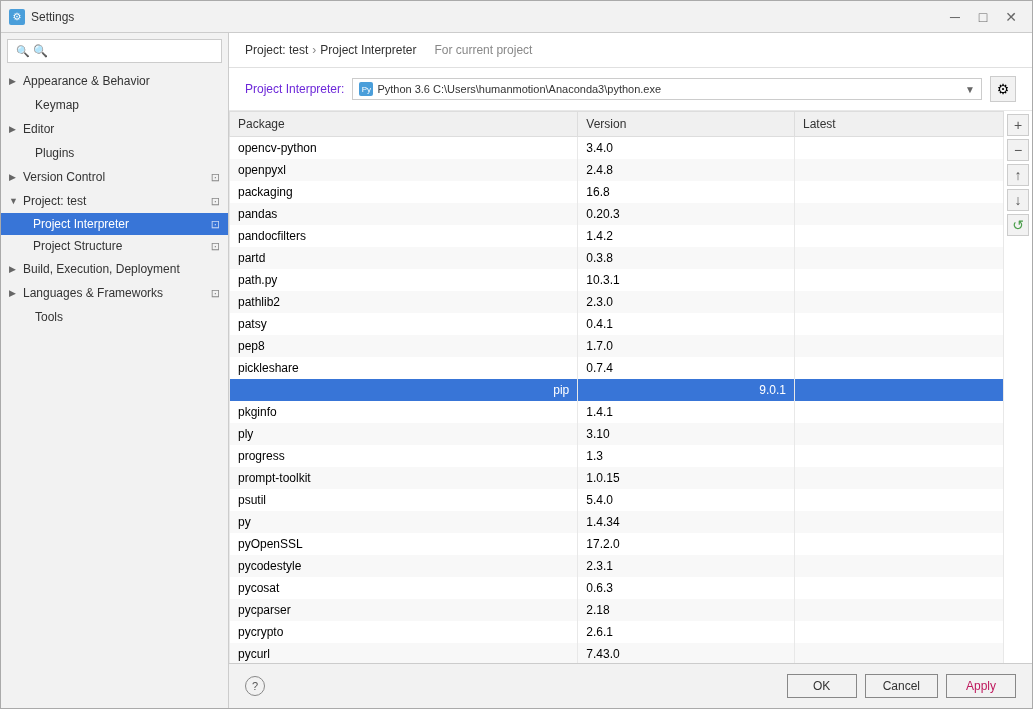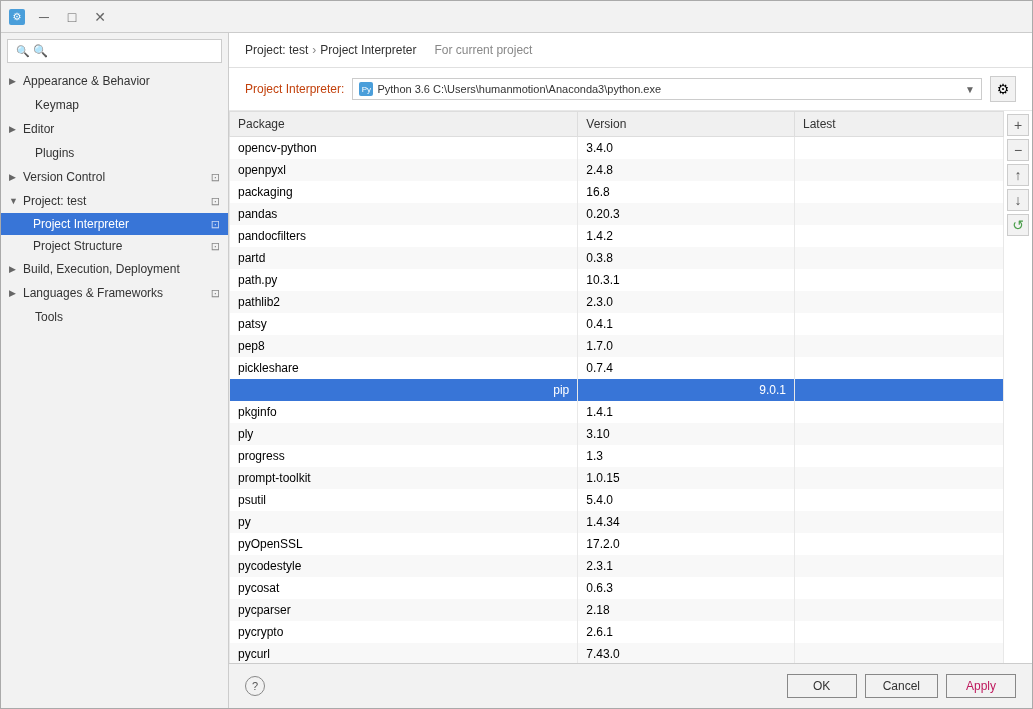--- a/index.html
+++ b/index.html
@@ -140,21 +140,21 @@
     .breadcrumb-link { color: #333; }
     .breadcrumb-current { color: #333; font-weight: 500; }
     .for-current { color: #888; margin-left: 14px; }
     .interpreter-row {
       display: flex;
       align-items: center;
       padding: 8px 16px;
       gap: 8px;
       border-bottom: 1px solid #e8e8e8;
     }
-    .interpreter-label { font-size: 12px; color: #c2410c; white-space: nowrap; }
+    .interpreter-label { font-size: 12px; color: #6d28d9; white-space: nowrap; }
     .interpreter-select {
       flex: 1;
       border: 1px solid #ccc;
       padding: 3px 6px;
       font-size: 12px;
       display: flex;
       align-items: center;
       background: white;
       gap: 4px;
       cursor: pointer;
@@ -285,20 +285,21 @@
     .footer-btn.ok { background: #f2f2f2; }
     .footer-btn.disabled { color: #aaa; cursor: default; }
   </style>
 </head>
 <body>
 
 <div class="window">
 
   <div class="title-bar">
     <div class="title-bar-icon">⚙</div>
+    <span class="title-bar-title">Settings</span>
     <div class="title-bar-controls">
       <button class="title-bar-btn">─</button>
       <button class="title-bar-btn">□</button>
       <button class="title-bar-btn close">✕</button>
     </div>
   </div>
 
   <div class="main-content">
 
     <div class="sidebar">

